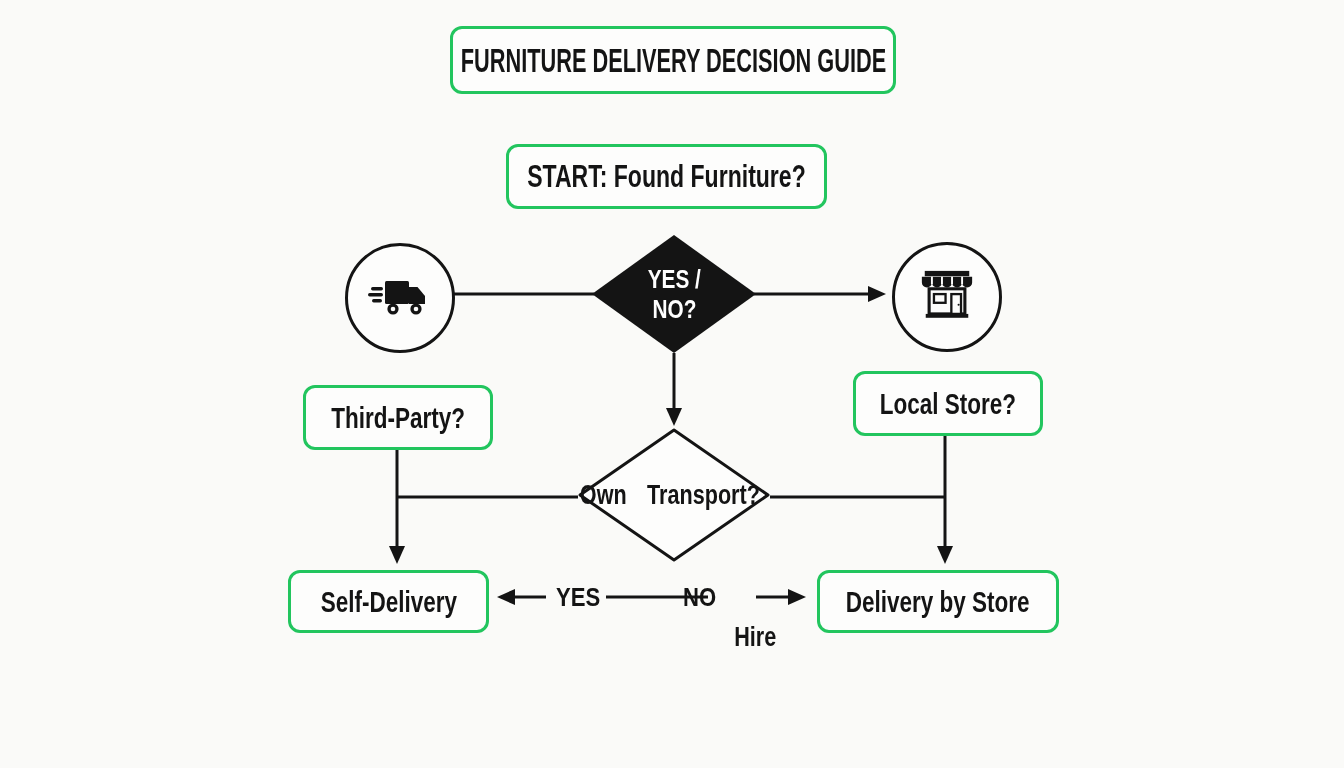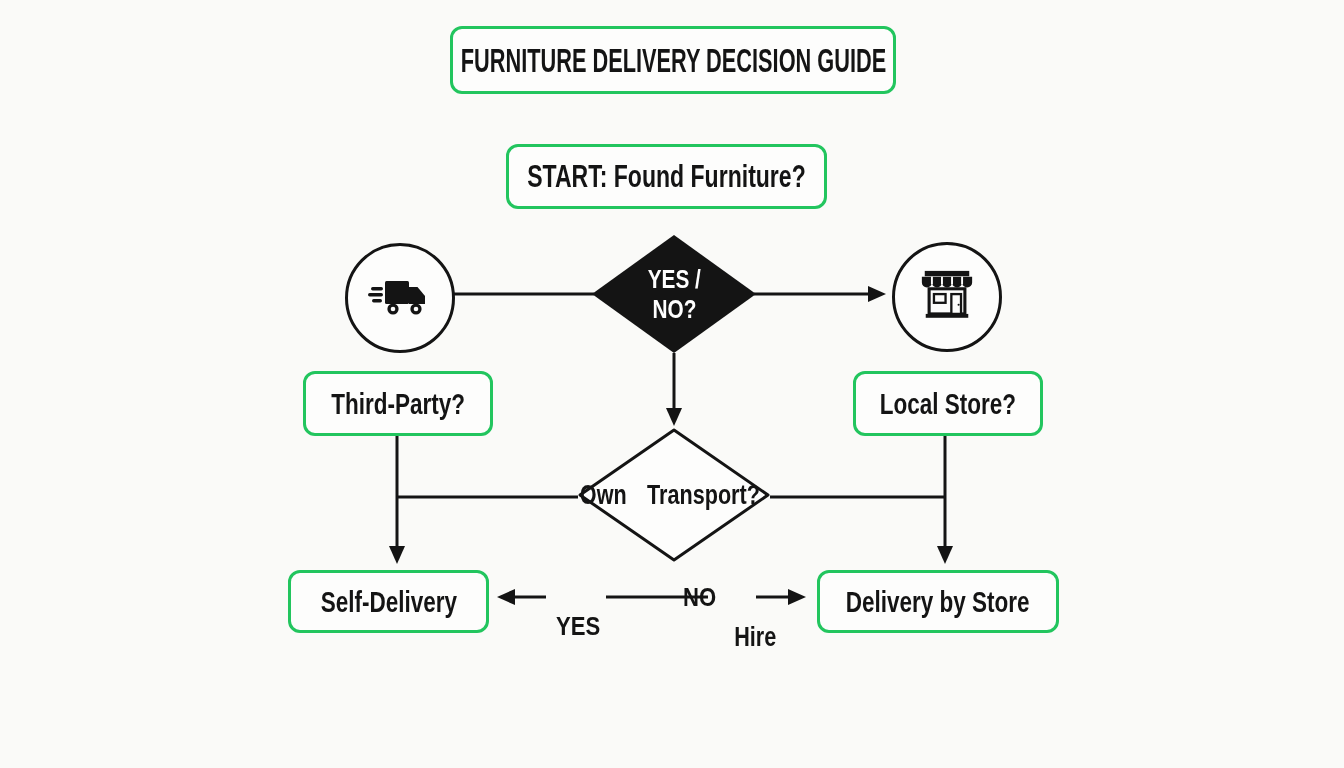--- a/index.html
+++ b/index.html
@@ -149,21 +149,21 @@
         <line x1="47.6" y1="9" x2="47.6" y2="17"></line>
       </g>
       <rect x="13.5" y="21.5" width="37" height="26" fill="none" stroke="#141414" stroke-width="3.2"></rect>
       <rect x="18.5" y="27" width="12" height="9" fill="#fdfdfc" stroke="#141414" stroke-width="2.4"></rect>
       <rect x="36.5" y="27" width="10" height="20.5" fill="#fdfdfc" stroke="#141414" stroke-width="2.4"></rect>
       <circle cx="44" cy="38" r="1.1" fill="#141414"></circle>
       <rect x="10" y="47.5" width="44" height="4" fill="#141414"></rect>
     </svg>
   </div>
 
-  <div class="node-box" style="left:303px;top:371px;width:184px;height:59px;">
+  <div class="node-box" style="left:303px;top:385px;width:184px;height:59px;">
     <span class="cond sx75 fs30">Third-Party?</span>
   </div>
 
   <div class="node-box" style="left:853px;top:371px;width:184px;height:59px;">
     <span class="cond sx75 fs30">Local Store?</span>
   </div>
 
   <svg class="diamond2-wrap" viewBox="0 0 196 136">
     <polygon points="98,3 192,68 98,133 4,68" fill="#fdfdfc" stroke="#141414" stroke-width="3" stroke-linejoin="round"></polygon>
   </svg>
@@ -173,21 +173,21 @@
   </div>
 
   <div class="node-box" style="left:288px;top:570px;width:195px;height:57px;">
     <span class="cond sx75 fs30">Self-Delivery</span>
   </div>
 
   <div class="node-box" style="left:817px;top:570px;width:236px;height:57px;">
     <span class="cond sx75 fs30">Delivery by Store</span>
   </div>
 
-  <div class="edge-label" style="left:552px;top:583px;margin-top:29px;">
+  <div class="edge-label" style="left:552px;top:583px;">
     <span class="cond sx85 fs26">YES</span>
   </div>
   <div class="edge-label" style="left:680px;top:583px;">
     <span class="cond sx85 fs26">NO</span>
   </div>
 
   <div class="note">
     <div><span class="cond sx80 fs27">Hire</span></div>
   </div>
 

